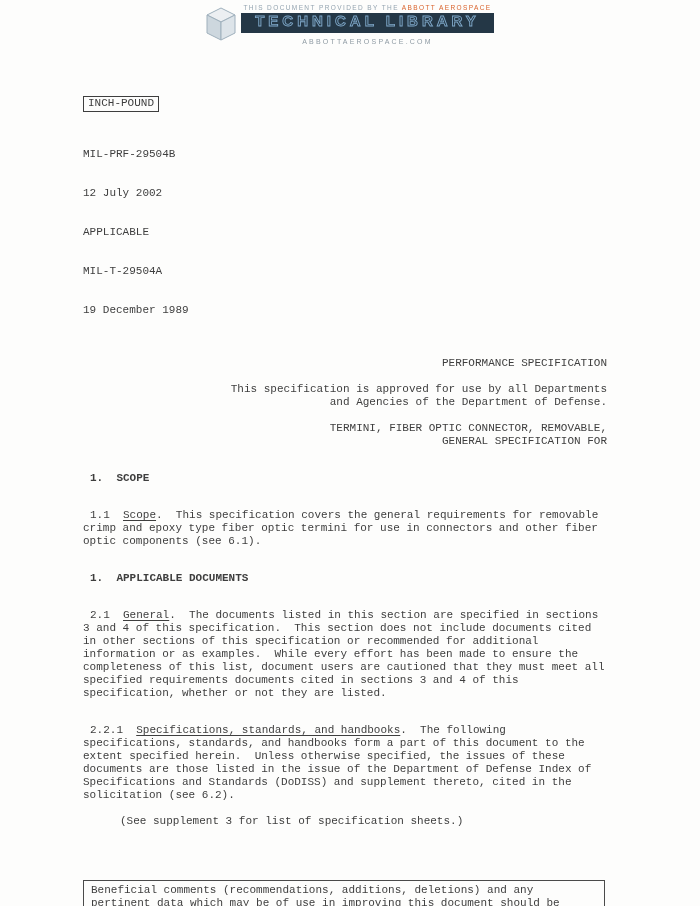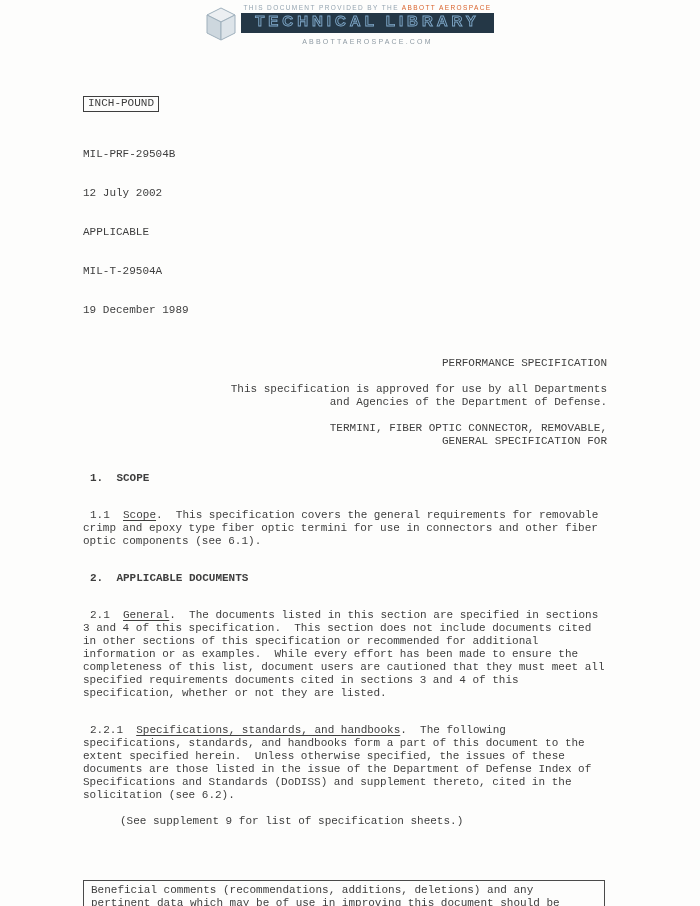--- a/index.html
+++ b/index.html
@@ -122,25 +122,25 @@
 
     <div class="center title-block">
       <div>TERMINI, FIBER OPTIC CONNECTOR, REMOVABLE,</div>
       <div>GENERAL SPECIFICATION FOR</div>
     </div>
 
     <p class="heading">1.  SCOPE</p>
 
     <p class="para"><span>1.1  </span><span class="u">Scope</span><span>.  This specification covers the general requirements for removable crimp and epoxy type fiber optic termini for use in connectors and other fiber optic components (see 6.1).</span></p>
 
-    <p class="heading">2.  APPLICABLE DOCUMENTS</p>
+    <p class="heading">1.  APPLICABLE DOCUMENTS</p>
 
     <p class="para"><span>2.1  </span><span class="u">General</span><span>.  The documents listed in this section are specified in sections 3 and 4 of this specification.  This section does not include documents cited in other sections of this specification or recommended for additional information or as examples.  While every effort has been made to ensure the completeness of this list, document users are cautioned that they must meet all specified requirements documents cited in sections 3 and 4 of this specification, whether or not they are listed.</span></p>
 
 
     <p class="para"><span>2.2.1  </span><span class="u">Specifications, standards, and handbooks</span><span>.  The following specifications, standards, and handbooks form a part of this document to the extent specified herein.  Unless otherwise specified, the issues of these documents are those listed in the issue of the Department of Defense Index of Specifications and Standards (DoDISS) and supplement thereto, cited in the solicitation (see 6.2).</span></p>
 
-    <p class="supplement">(See supplement 9 for list of specification sheets.)</p>
+    <p class="supplement">(See supplement 3 for list of specification sheets.)</p>
 
     <div class="comments-box"><span>Beneficial comments (recommendations, additions, deletions) and any pertinent data which may be of use in improving this document should be addressed to:  Commander, Naval Sea Systems Command (NAVSEA Code 05Q), 2531 Jefferson Davis Highway, Arlington, VA 22242-5160, by using the Standardization Document Improvement Proposal (DD Form 1426) appearing at the end of this document or by letter.</span></div>
 
   </div>
 </div>
 
 </body></html>

